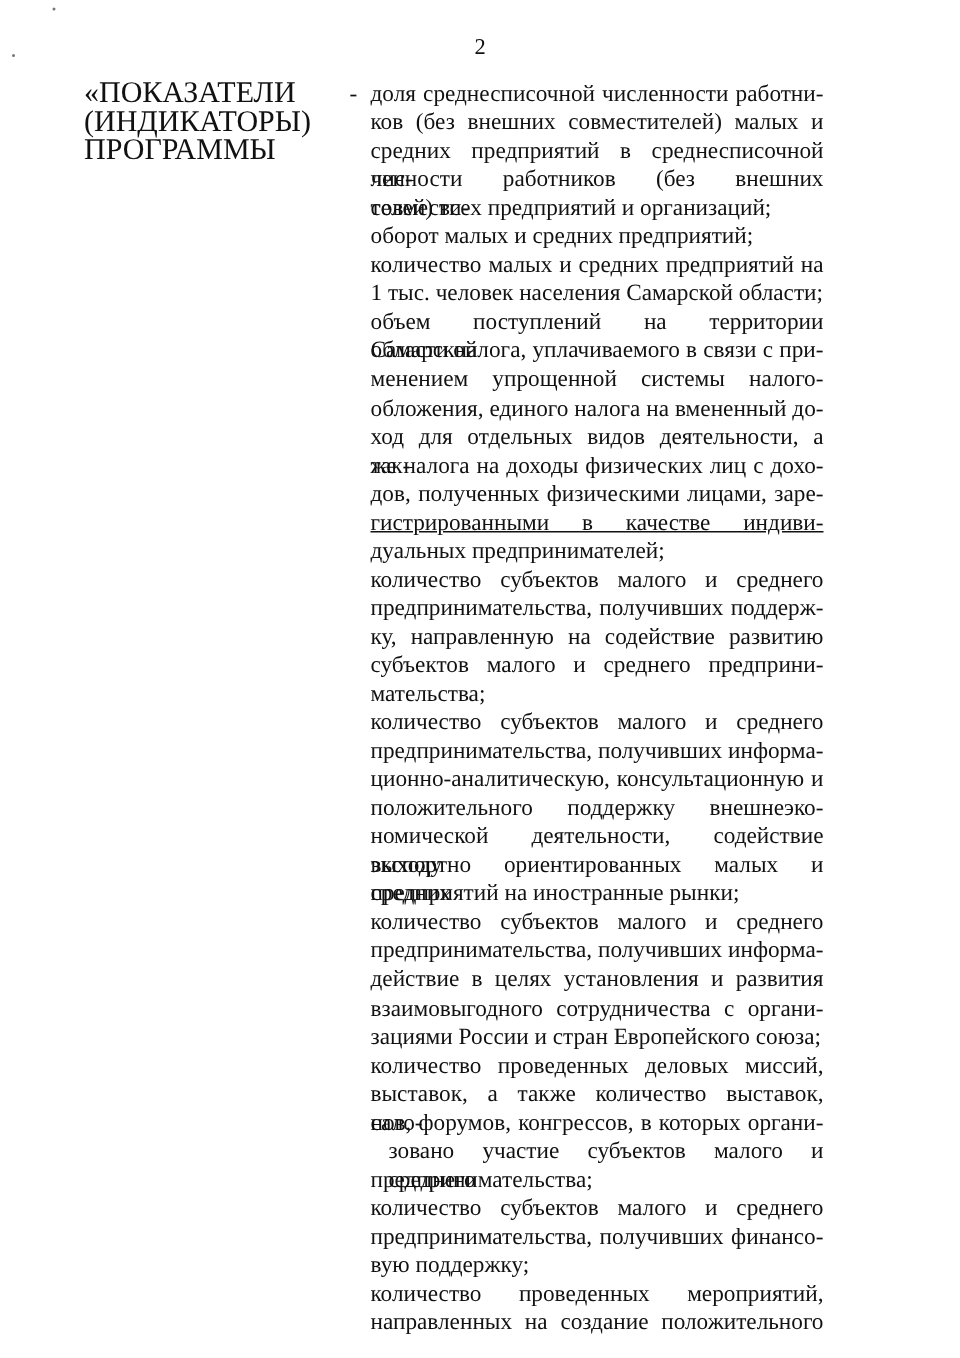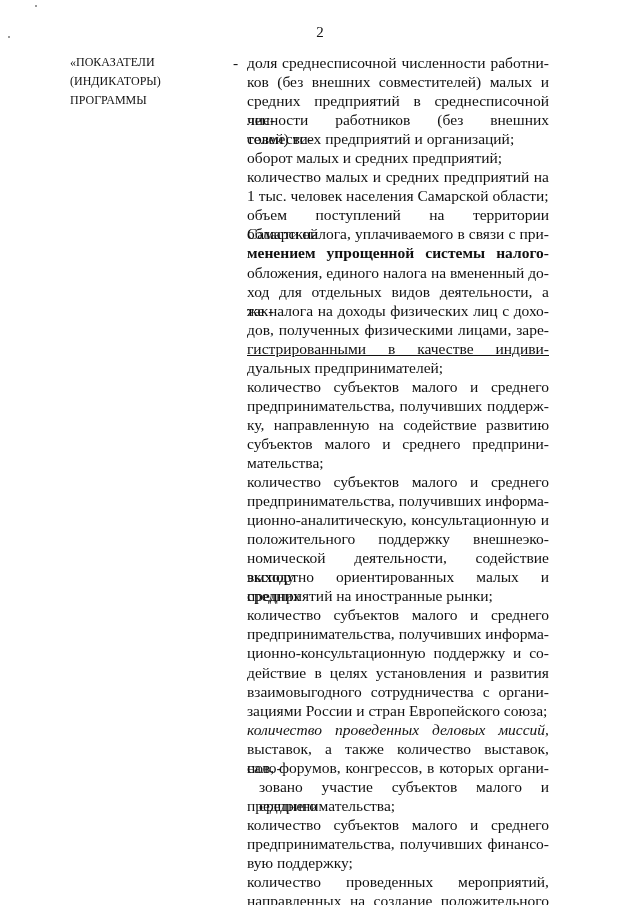--- a/index.html
+++ b/index.html
@@ -1,21 +1,21 @@
 <!DOCTYPE html>
 <html><head>
 <meta charset="utf-8">
 <style>
   html, body { margin: 0; padding: 0; background: #ffffff; }
   body { width: 640px; height: 905px; position: relative; overflow: hidden;
          font-family: "Liberation Serif", "DejaVu Serif", serif; color: #111; }
   .page-number { position: absolute; top: 24px; left: 0; width: 640px; text-align: center;
                  font-size: 15px; }
   .speck { position: absolute; width: 2px; height: 2px; background: #777; border-radius: 1px; }
-  .left-col { position: absolute; left: 70px; top: 53px; width: 170px; font-size: 12px; line-height: 19.05px; }
+  .left-col { position: absolute; left: 56px; top: 53px; width: 170px; font-size: 20px; line-height: 19.05px; }
   .left-col div { white-space: nowrap; }
   .dash { position: absolute; left: 233px; top: 53px; font-size: 15.5px; line-height: 19.05px; }
   .right-col { position: absolute; left: 247px; top: 53px; width: 302px; font-size: 15.5px; line-height: 19.05px; }
   .line { display: block; text-align: justify; text-align-last: justify; white-space: nowrap; height: 19.05px; overflow: visible; }
   .line.last { text-align-last: left; }
 </style>
 </head>
 <body>
 
 <div class="speck" style="left:35px; top:5px;"></div>
@@ -35,46 +35,45 @@
     <div class="line" style="white-space: normal;">доля среднесписочной численности работни-</div>
     <div class="line" style="white-space: normal;">ков (без внешних совместителей) малых и</div>
     <div class="line" style="white-space: normal;">средних предприятий в среднесписочной чис-</div>
     <div class="line" style="white-space: normal;">ленности работников (без внешних совмести-</div>
     <div class="line last" style="white-space: normal;">телей) всех предприятий и организаций;</div>
     <div class="line last" style="white-space: normal;">оборот малых и средних предприятий;</div>
     <div class="line" style="white-space: normal;">количество малых и средних предприятий на</div>
     <div class="line last" style="white-space: normal;">1 тыс. человек населения Самарской области;</div>
     <div class="line" style="white-space: normal;">объем поступлений на территории Самарской</div>
     <div class="line" style="white-space: normal;">области налога, уплачиваемого в связи с при-</div>
-    <div class="line" style="white-space: normal; font-weight: bold;">менением упрощенной системы налого-</div>
+    <div class="line" style="white-space: normal;">менением упрощенной системы налого-</div>
     <div class="line" style="white-space: normal;">обложения, единого налога на вмененный до-</div>
     <div class="line" style="white-space: normal;">ход для отдельных видов деятельности, а так-</div>
     <div class="line" style="white-space: normal;">же налога на доходы физических лиц с дохо-</div>
     <div class="line" style="white-space: normal;">дов, полученных физическими лицами, заре-</div>
     <div class="line" style="white-space: normal; text-decoration: underline;">гистрированными в качестве индиви-</div>
     <div class="line last" style="white-space: normal;">дуальных предпринимателей;</div>
     <div class="line" style="white-space: normal;">количество субъектов малого и среднего</div>
     <div class="line" style="white-space: normal;">предпринимательства, получивших поддерж-</div>
     <div class="line" style="white-space: normal;">ку, направленную на содействие развитию</div>
     <div class="line" style="white-space: normal;">субъектов малого и среднего предприни-</div>
     <div class="line last" style="white-space: normal;">мательства;</div>
     <div class="line" style="white-space: normal;">количество субъектов малого и среднего</div>
     <div class="line" style="white-space: normal;">предпринимательства, получивших информа-</div>
     <div class="line" style="white-space: normal;">ционно-аналитическую, консультационную и</div>
     <div class="line" style="white-space: normal;">положительного поддержку внешнеэко-</div>
     <div class="line" style="white-space: normal;">номической деятельности, содействие выходу</div>
     <div class="line" style="white-space: normal;">экспортно ориентированных малых и средних</div>
     <div class="line last" style="white-space: normal;">предприятий на иностранные рынки;</div>
     <div class="line" style="white-space: normal;">количество субъектов малого и среднего</div>
     <div class="line" style="white-space: normal;">предпринимательства, получивших информа-</div>
-    <div class="line" style="white-space: normal;">ционно-консультационную поддержку и со-</div>
     <div class="line" style="white-space: normal;">действие в целях установления и развития</div>
     <div class="line" style="white-space: normal;">взаимовыгодного сотрудничества с органи-</div>
     <div class="line last" style="white-space: normal;">зациями России и стран Европейского союза;</div>
-    <div class="line" style="white-space: normal; font-style: italic;">количество проведенных деловых миссий,</div>
+    <div class="line" style="white-space: normal;">количество проведенных деловых миссий,</div>
     <div class="line" style="white-space: normal;">выставок, а также количество выставок, сало-</div>
     <div class="line" style="white-space: normal;">нов, форумов, конгрессов, в которых органи-</div>
     <div class="line" style="white-space: normal; margin-left: 12px;">зовано участие субъектов малого и среднего</div>
     <div class="line last" style="white-space: normal;">предпринимательства;</div>
     <div class="line" style="white-space: normal;">количество субъектов малого и среднего</div>
     <div class="line" style="white-space: normal;">предпринимательства, получивших финансо-</div>
     <div class="line last" style="white-space: normal;">вую поддержку;</div>
     <div class="line" style="white-space: normal;">количество проведенных мероприятий,</div>
     <div class="line" style="white-space: normal;">направленных на создание положительного</div>
   </div>

